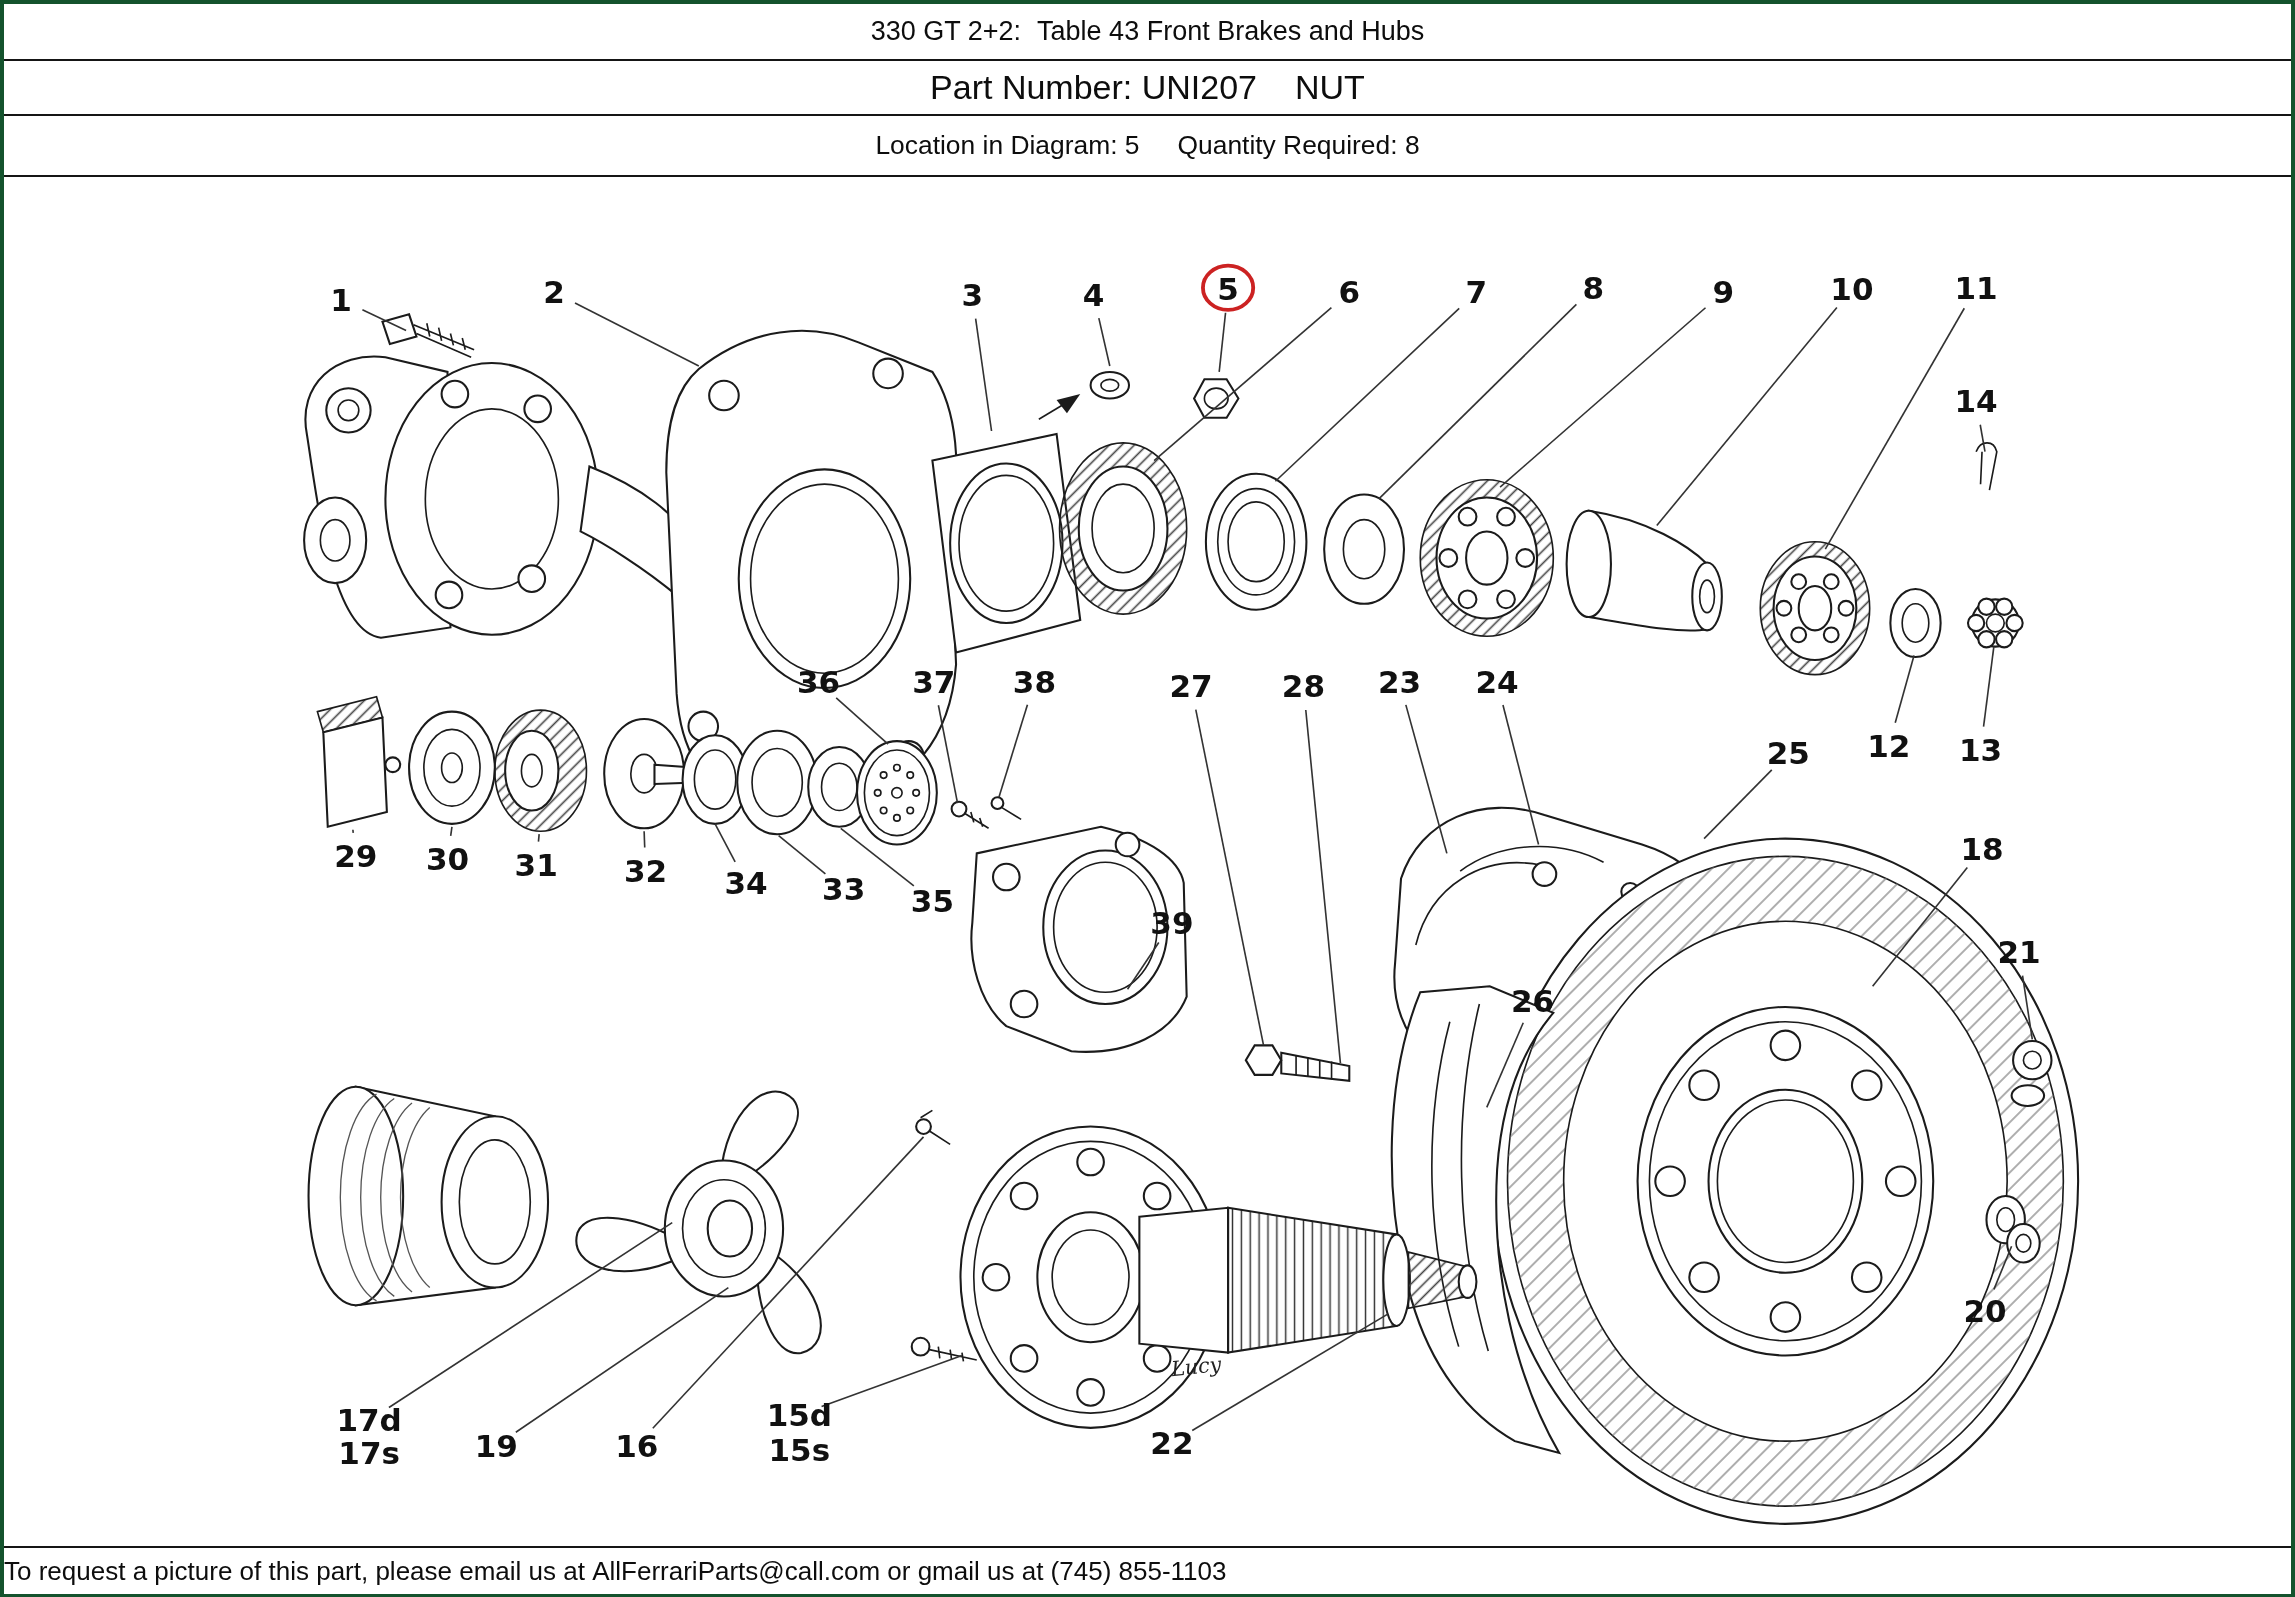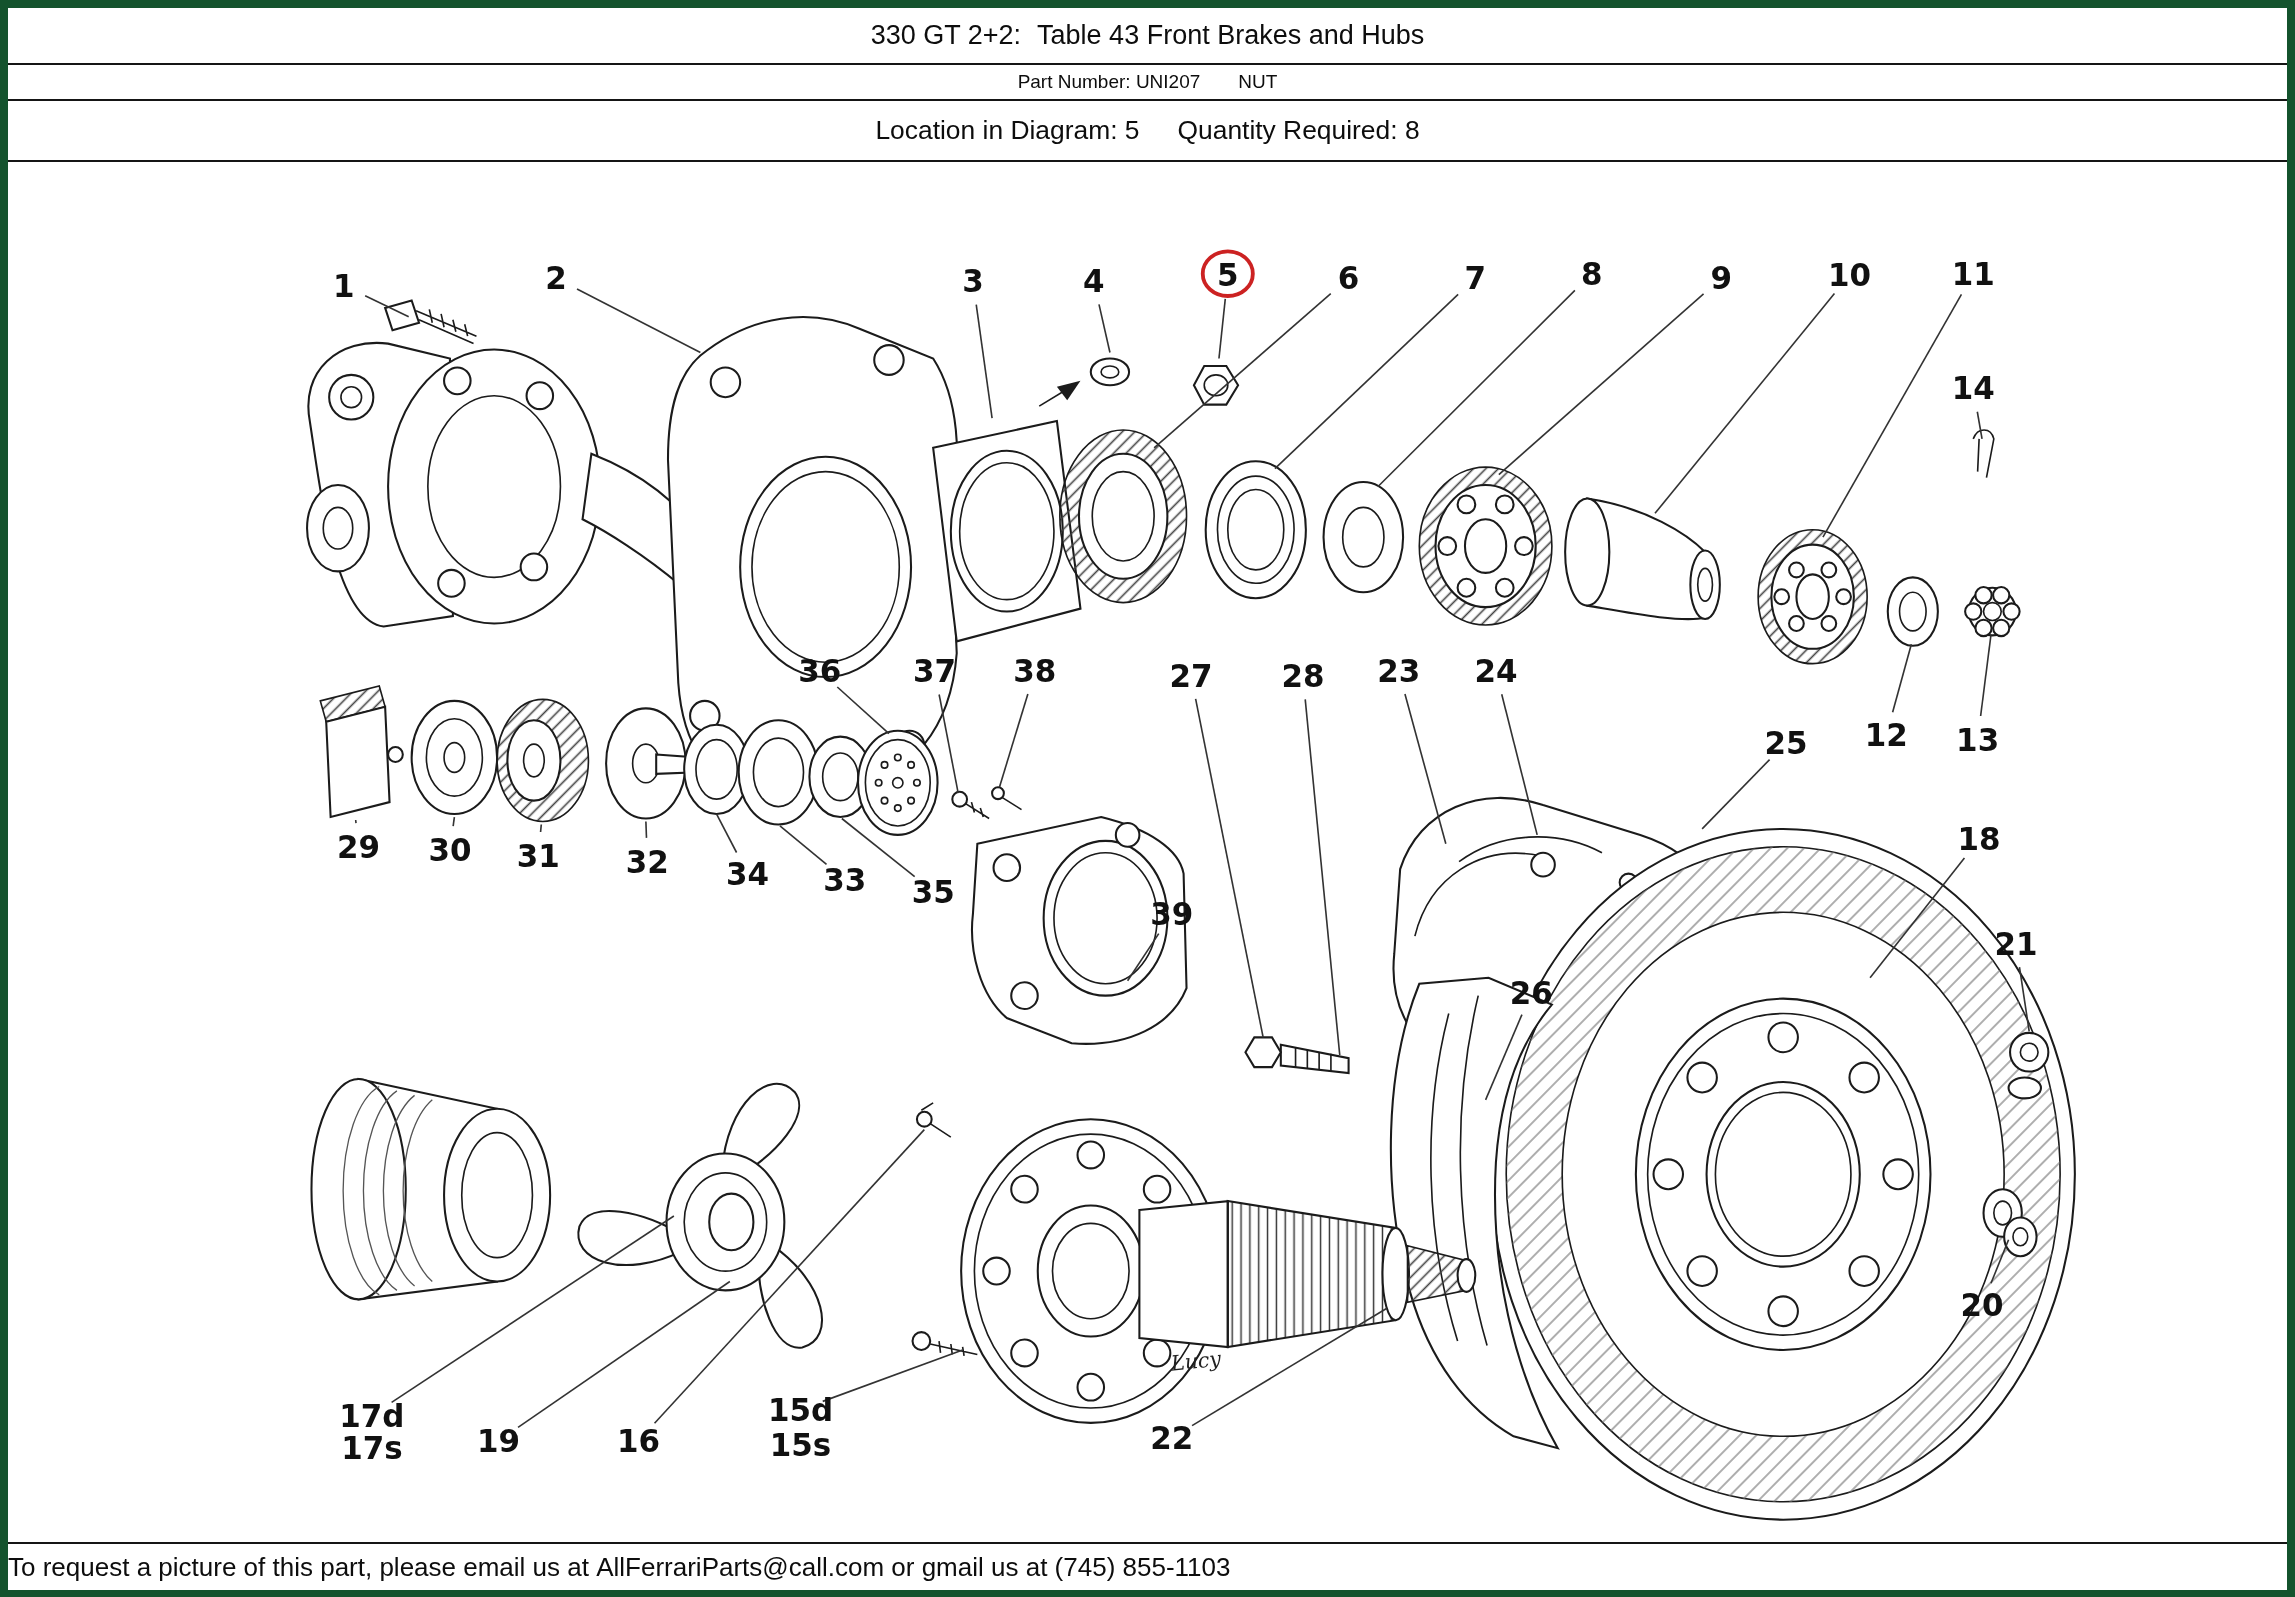--- a/index.html
+++ b/index.html
@@ -1,25 +1,25 @@
 <!DOCTYPE html>
 <html style="font-size:9.2px"><head>
 <meta charset="utf-8">
 <style>
   *{box-sizing:border-box}
   body{margin:0;background:#e8e8e8}
   .page{
-    width:2295px;height:1598px;background:#fff;border:8px solid #14532d;
+    width:2295px;height:1598px;background:#fff;border:4px solid #14532d;
     display:flex;flex-direction:column;
     font-family:"Liberation Sans",sans-serif;color:#0d0d0d;
   }
   .hrow{flex:0 0 auto;display:flex;align-items:center;justify-content:center;
         border-bottom:2.9px solid #151515;white-space:pre}
   .hrow1{height:57px;font-size:27px}
-  .hrow2{height:36px;font-size:19px}
+  .hrow2{height:55px;font-size:34px}
   .hrow3{height:61px;font-size:26.4px}
   .gap-sm{display:inline-block;width:16px}
   .gap-lg{display:inline-block;width:38px}
   .content{flex:1 1 auto;position:relative;overflow:hidden;background:#fff}
   .content svg{position:absolute;inset:0;width:100%;height:100%}
   .footer{flex:0 0 auto;height:48px;border-top:2.9px solid #151515;
           display:flex;align-items:center;justify-content:flex-start;font-size:26px;white-space:pre}
 
   
   .part{stroke:#1b1b1b;stroke-width:1.4;fill:#fff}

